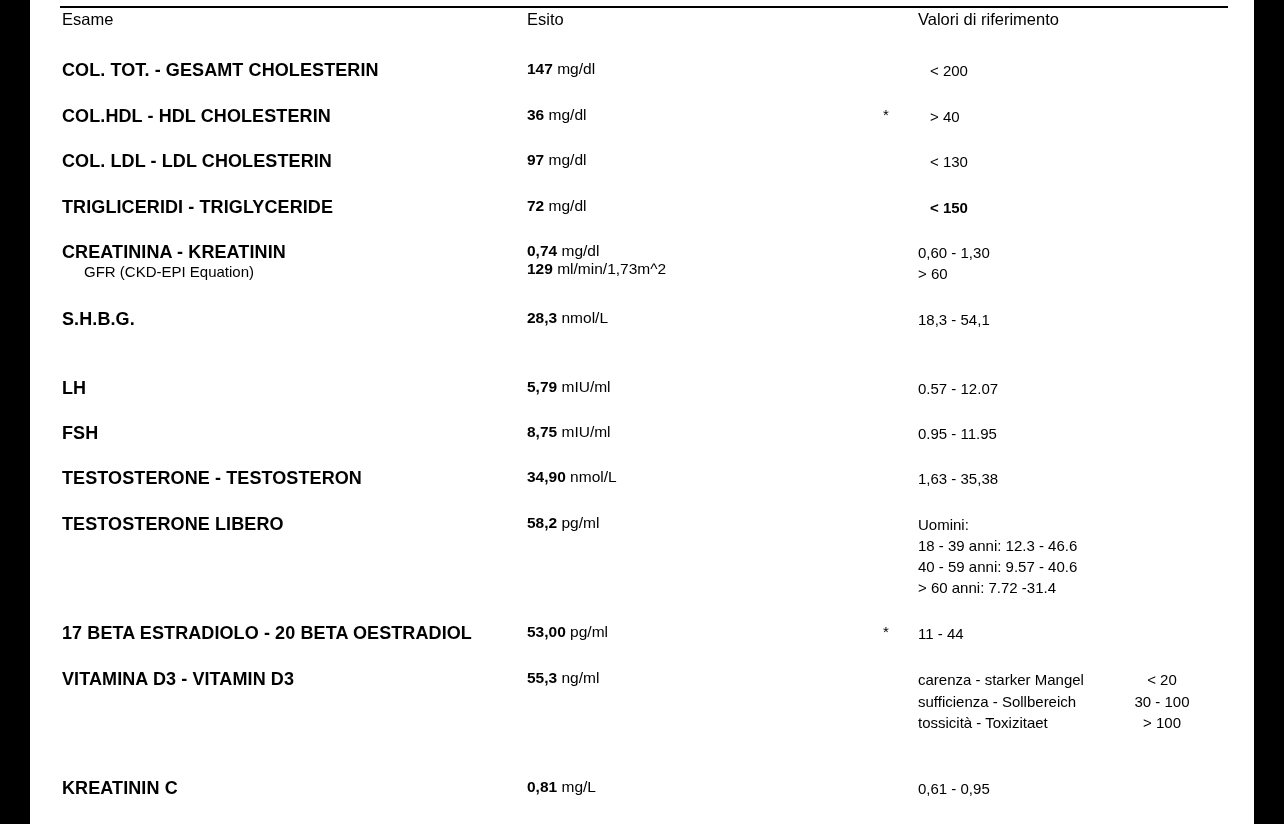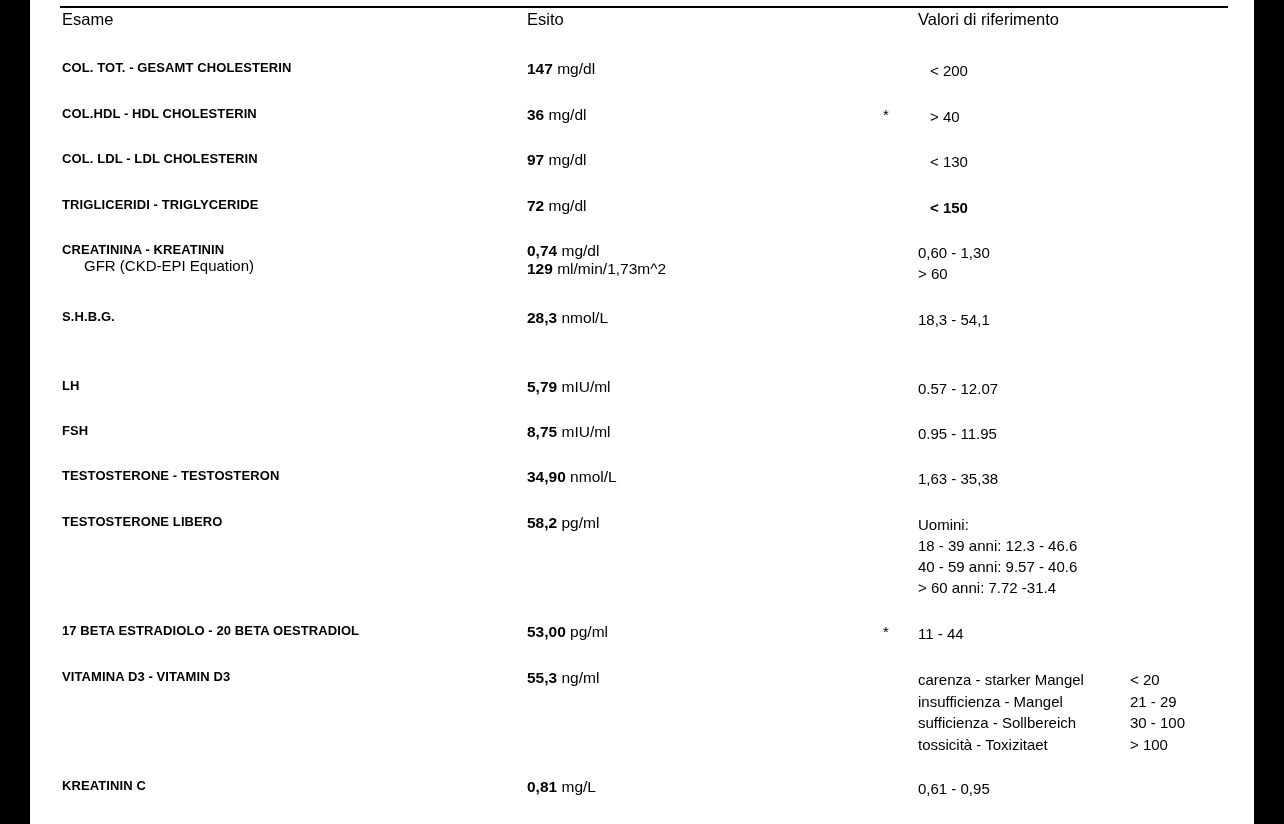--- a/index.html
+++ b/index.html
@@ -78,21 +78,21 @@
     font-size: 16.5px;
     font-weight: normal;
     color: #000;
   }
   .head .c-exam, .head .c-result, .head .c-ref {
     font-size: 16.5px;
   }
   .head .c-ref { left: 888px; }
 
   .exam-name {
-    font-size: 13px;
+    font-size: 18px;
     font-weight: bold;
     letter-spacing: 0.1px;
   }
   .exam-sub {
     font-size: 15px;
     font-weight: normal;
     padding-left: 22px;
   }
   .val-num {
     font-size: 15.5px;
@@ -115,21 +115,21 @@
   .vitd-grid .vrow {
     display: block;
     white-space: nowrap;
   }
   .vitd-grid .lbl {
     display: inline-block;
     min-width: 212px;
   }
   .vitd-grid .rng {
     display: inline-block;
-    text-align: left;
+    text-align: center;
     min-width: 64px;
   }
 </style>
 </head>
 <body>
 
 <div class="page">
   <div class="sheet">
     <div class="rule"></div>
 
@@ -249,21 +249,20 @@
         </div>
         <div class="row" style="top: 669px;">
           <div class="c-exam">
             <div class="exam-name">VITAMINA D3 - VITAMIN D3</div>
           </div>
           <div class="c-result">
             <div><span class="val-num">55,3</span><span class="val-unit"> ng/ml</span></div>
           </div>
           <div class="vitd-grid">
             <span class="vrow"><span class="lbl">carenza - starker Mangel</span><span class="rng">&lt;  20</span></span>
-            <span class="vrow"><span class="lbl">insufficienza - Mangel</span><span class="rng">21 - 29</span></span>
             <span class="vrow"><span class="lbl">sufficienza - Sollbereich</span><span class="rng">30 - 100</span></span>
             <span class="vrow"><span class="lbl">tossicità - Toxizitaet</span><span class="rng">&gt; 100</span></span>
           </div>
         </div>
         <div class="row" style="top: 778px;">
           <div class="c-exam">
             <div class="exam-name">KREATININ C</div>
           </div>
           <div class="c-result">
             <div><span class="val-num">0,81</span><span class="val-unit"> mg/L</span></div>

